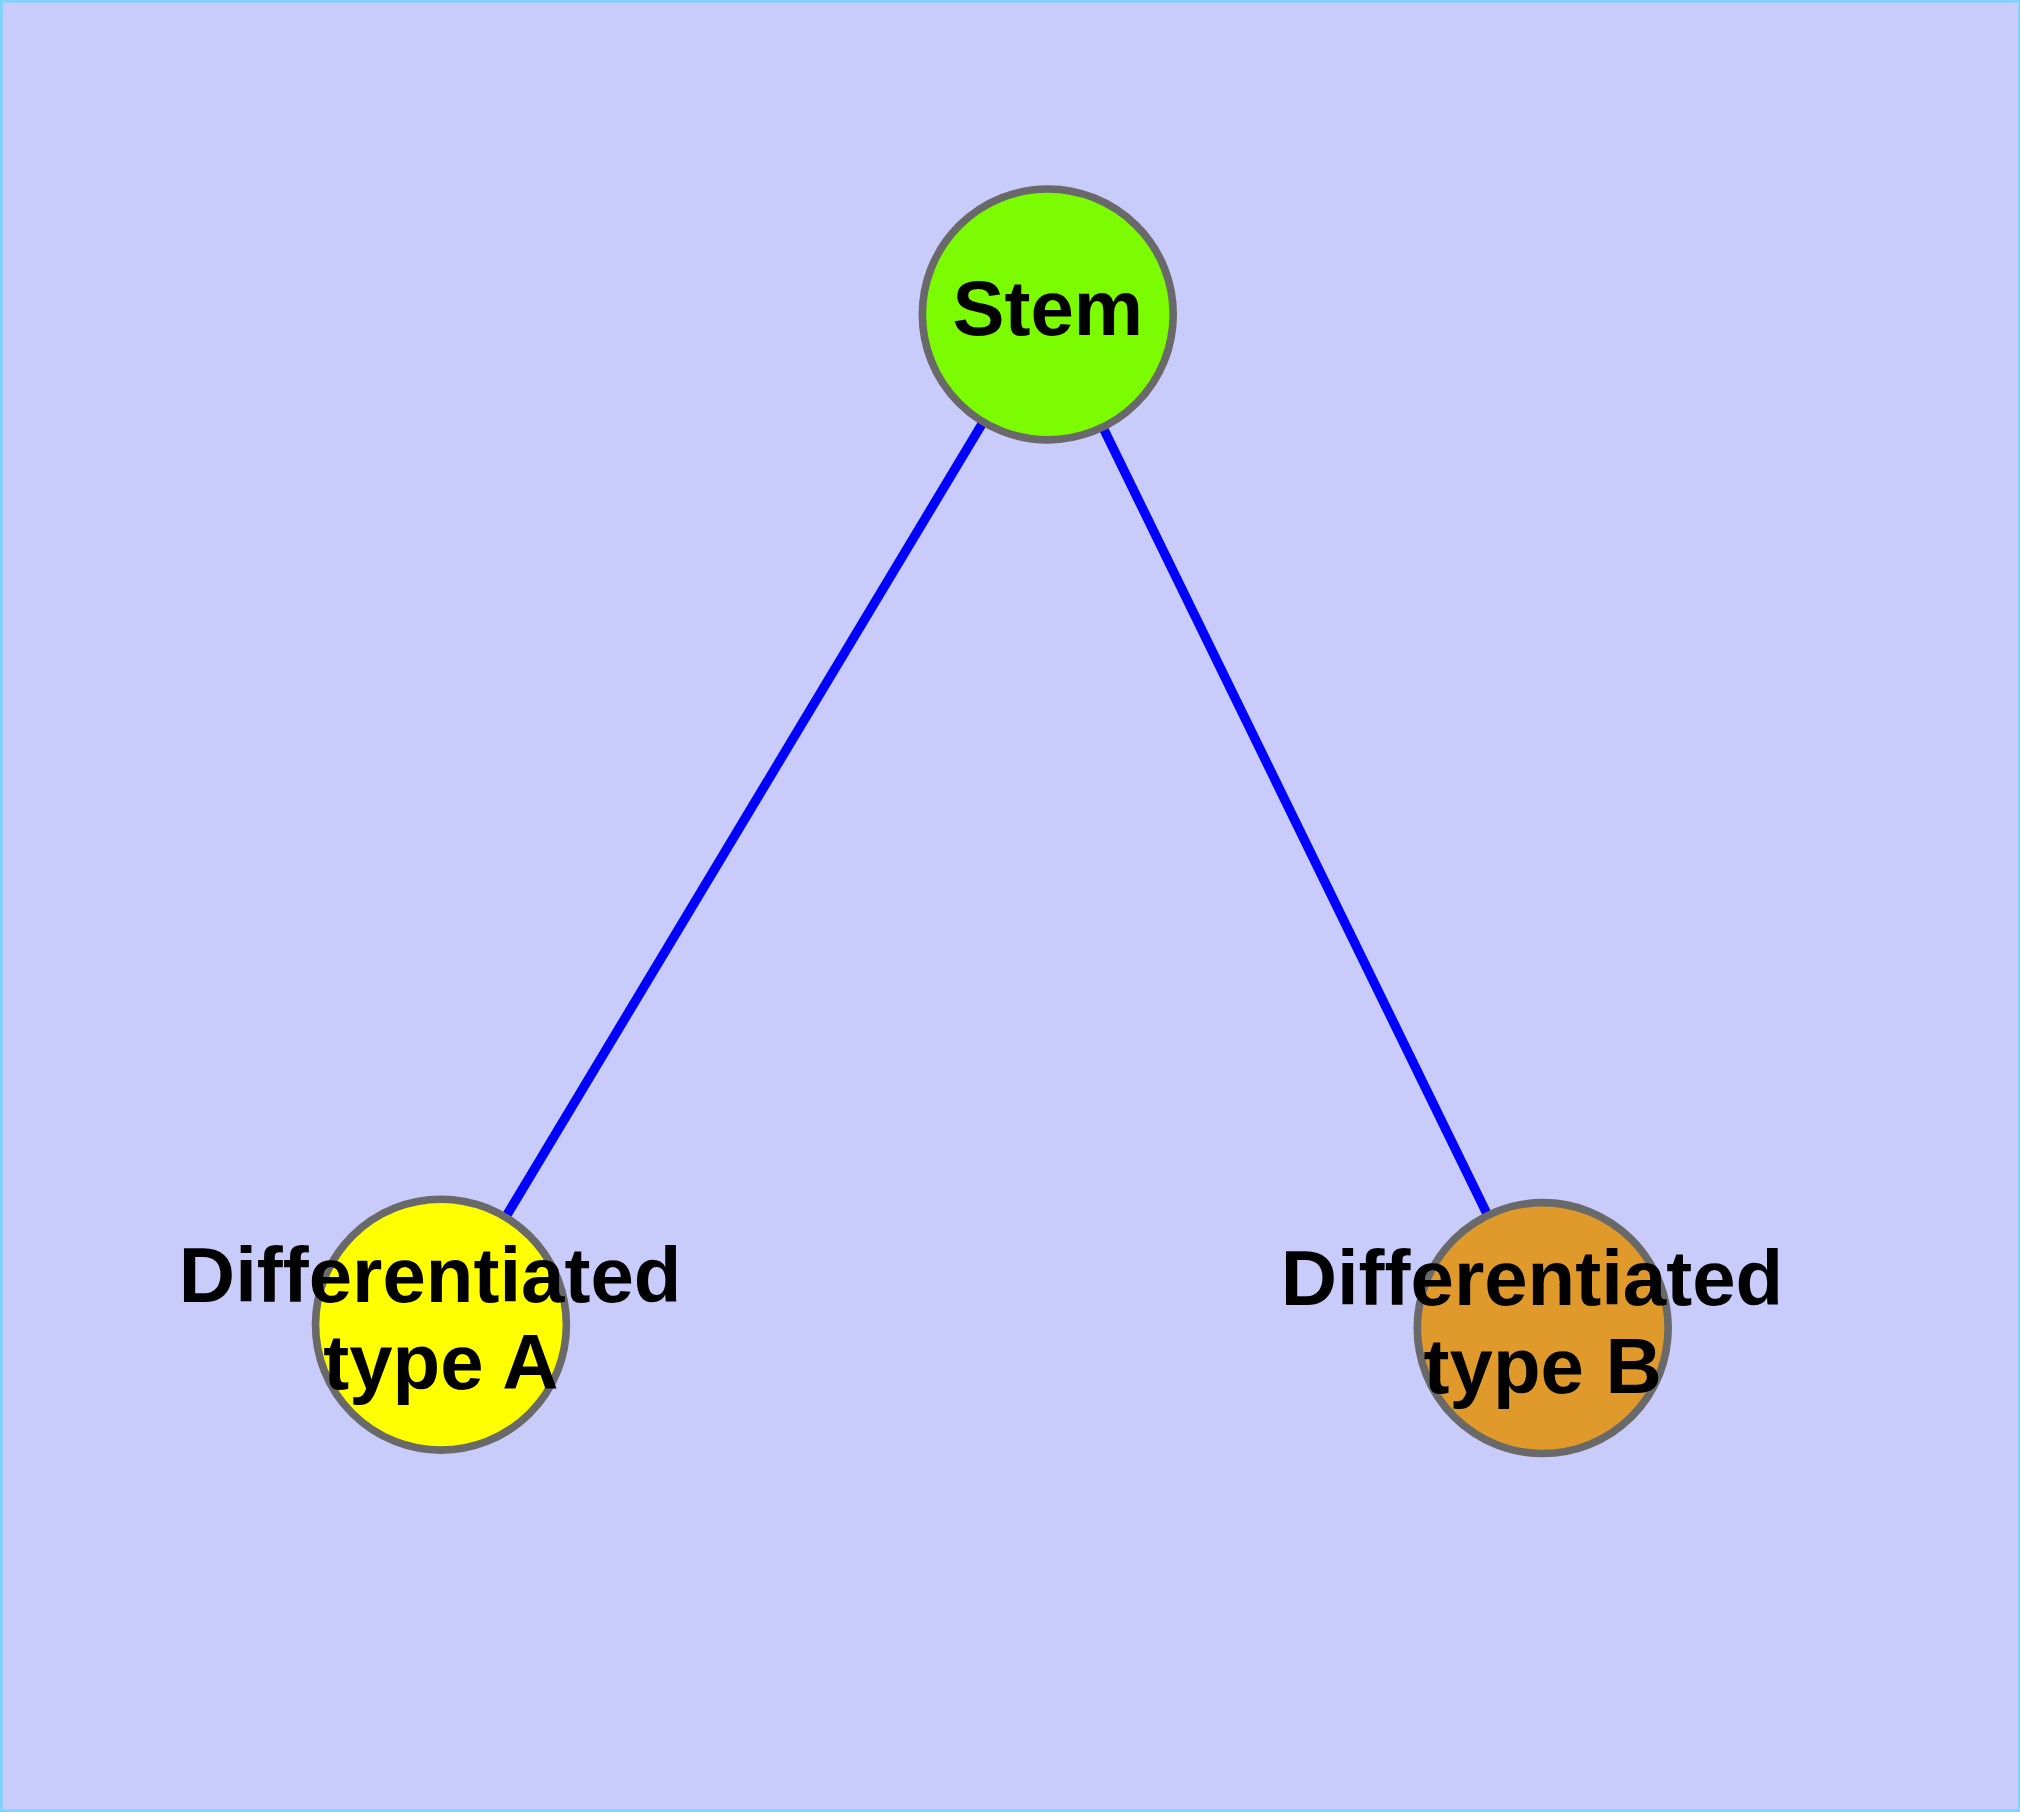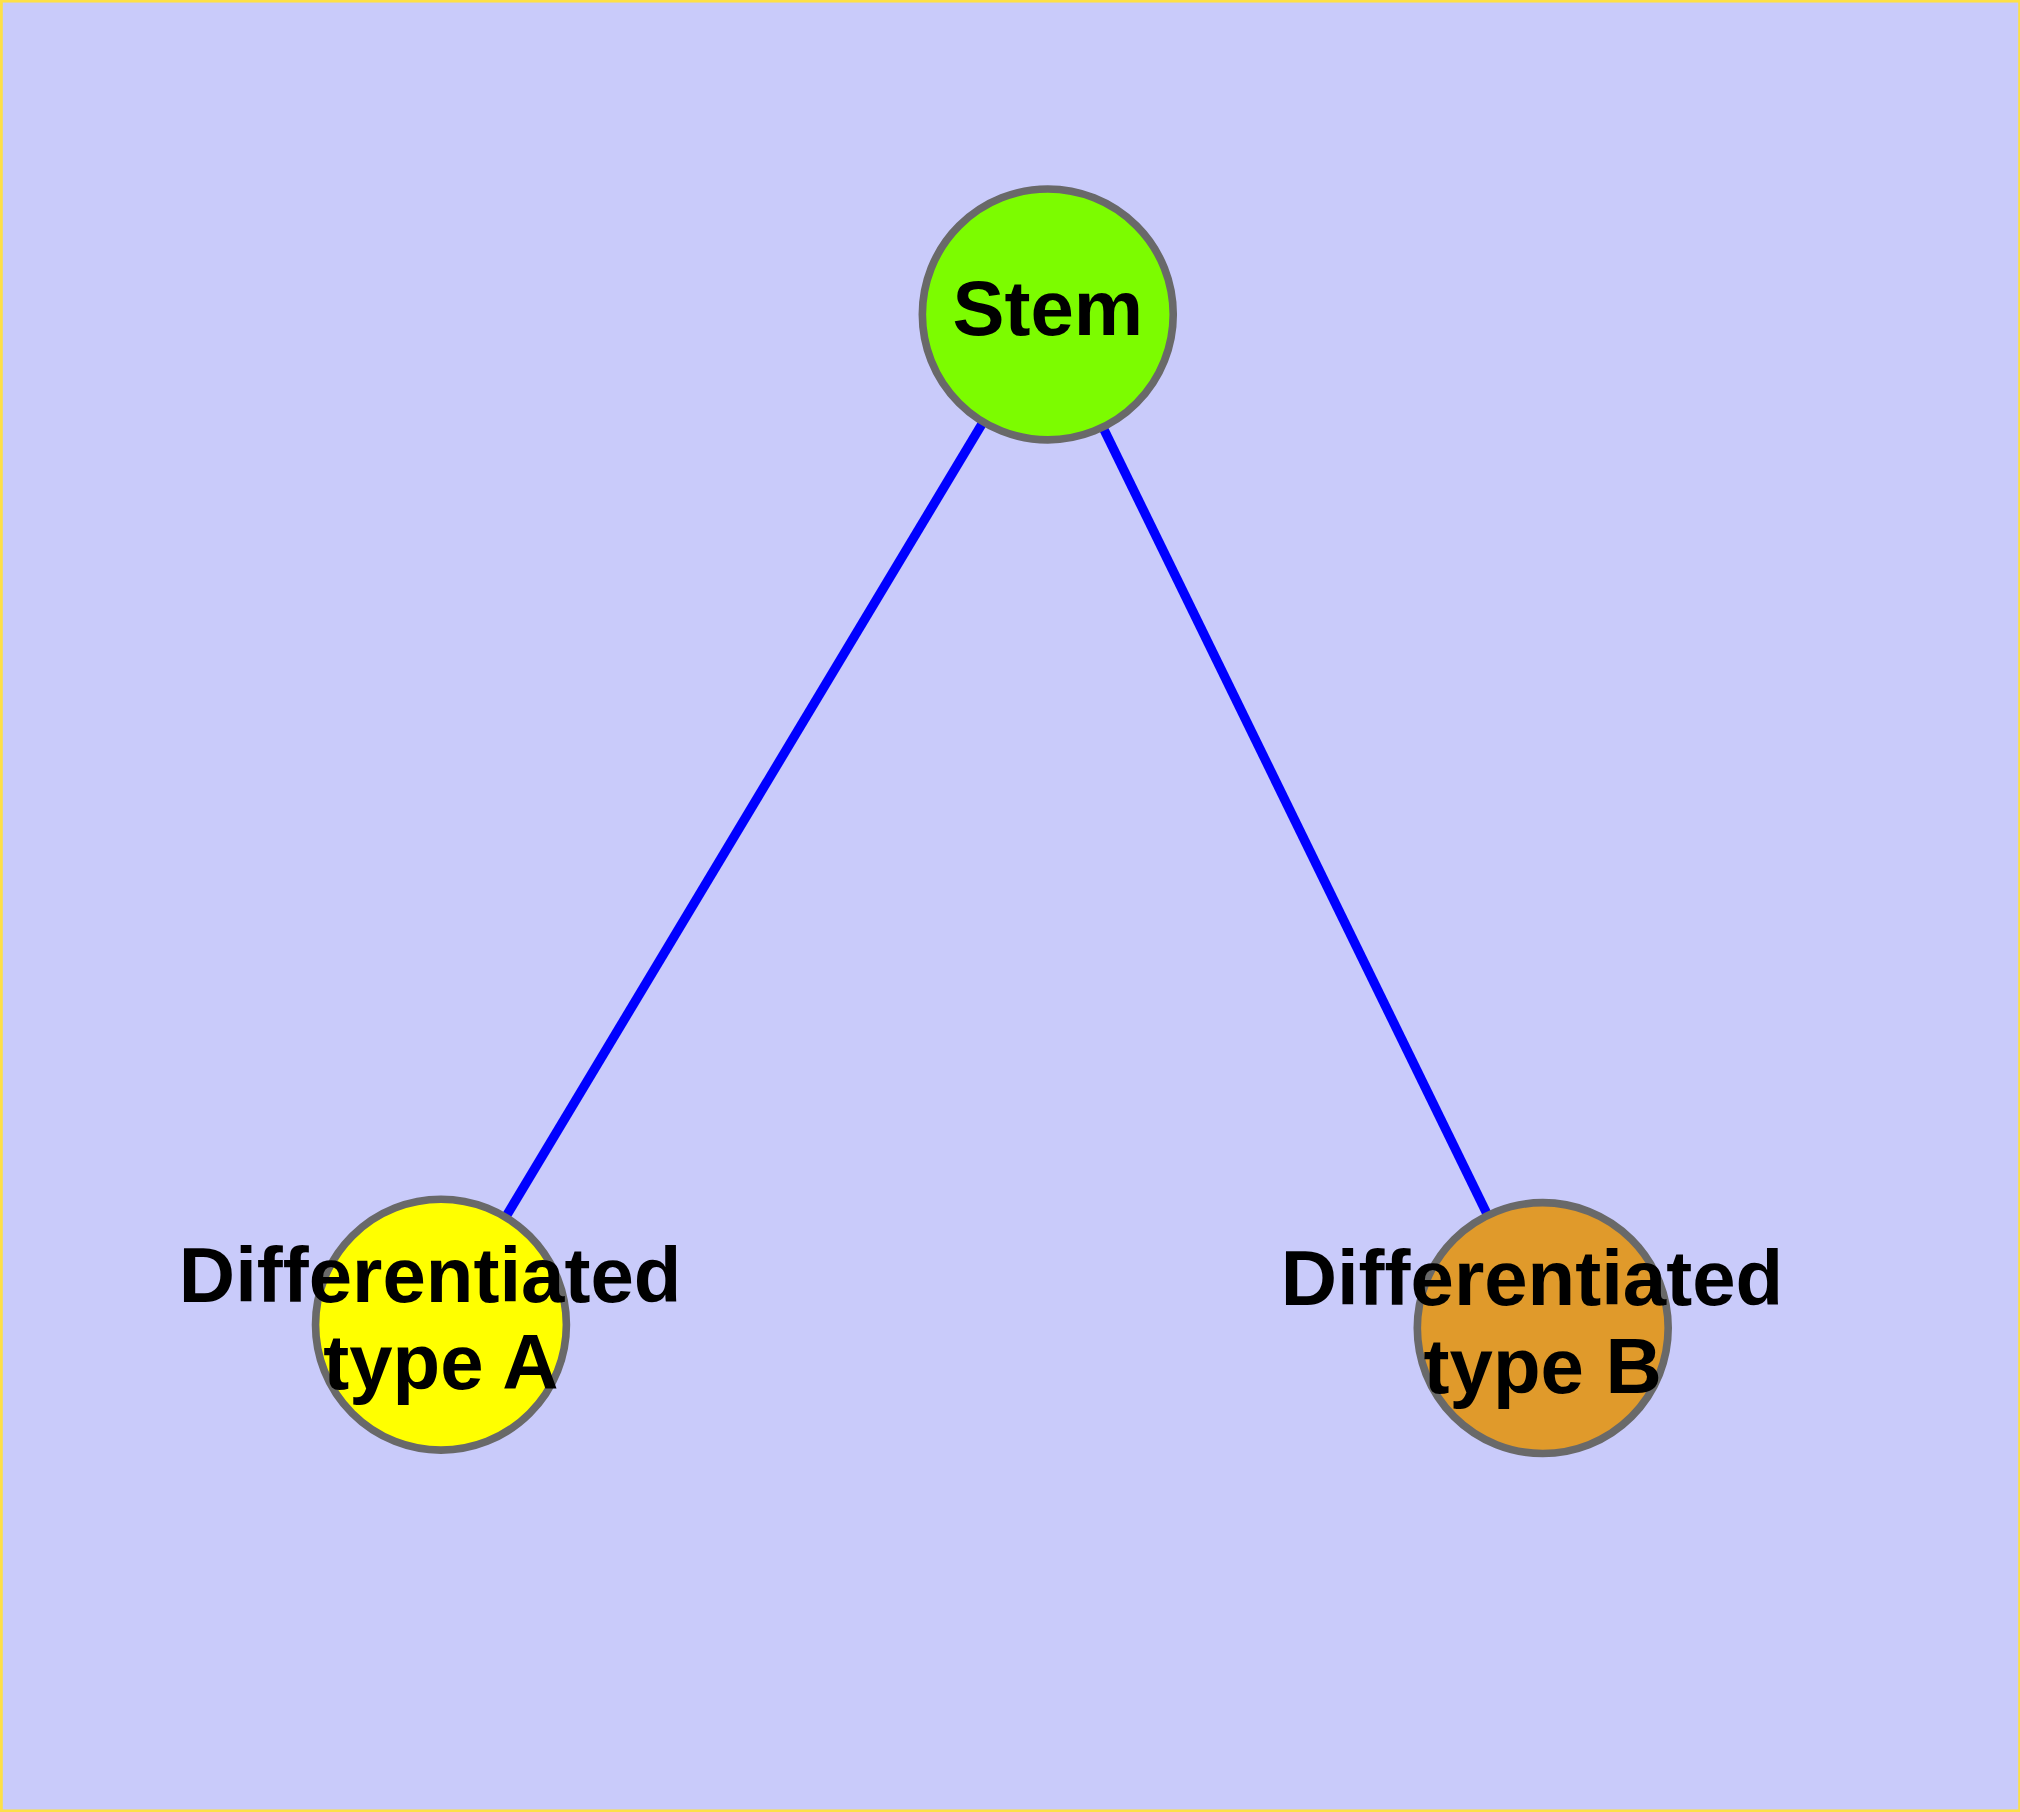--- a/index.html
+++ b/index.html
@@ -11,21 +11,21 @@
   body {
     width: 2021px;
     height: 1812px;
     overflow: hidden;
     font-family: "Liberation Sans", sans-serif;
   }
   #graph-canvas {
     position: relative;
     width: 2021px;
     height: 1812px;
-    background: #fde047;
+    background: #7dd3fc;
     box-sizing: border-box;
   }
   #graph-svg {
     position: absolute;
     top: 0;
     left: 0;
     width: 2021px;
     height: 1812px;
     display: block;
   }

